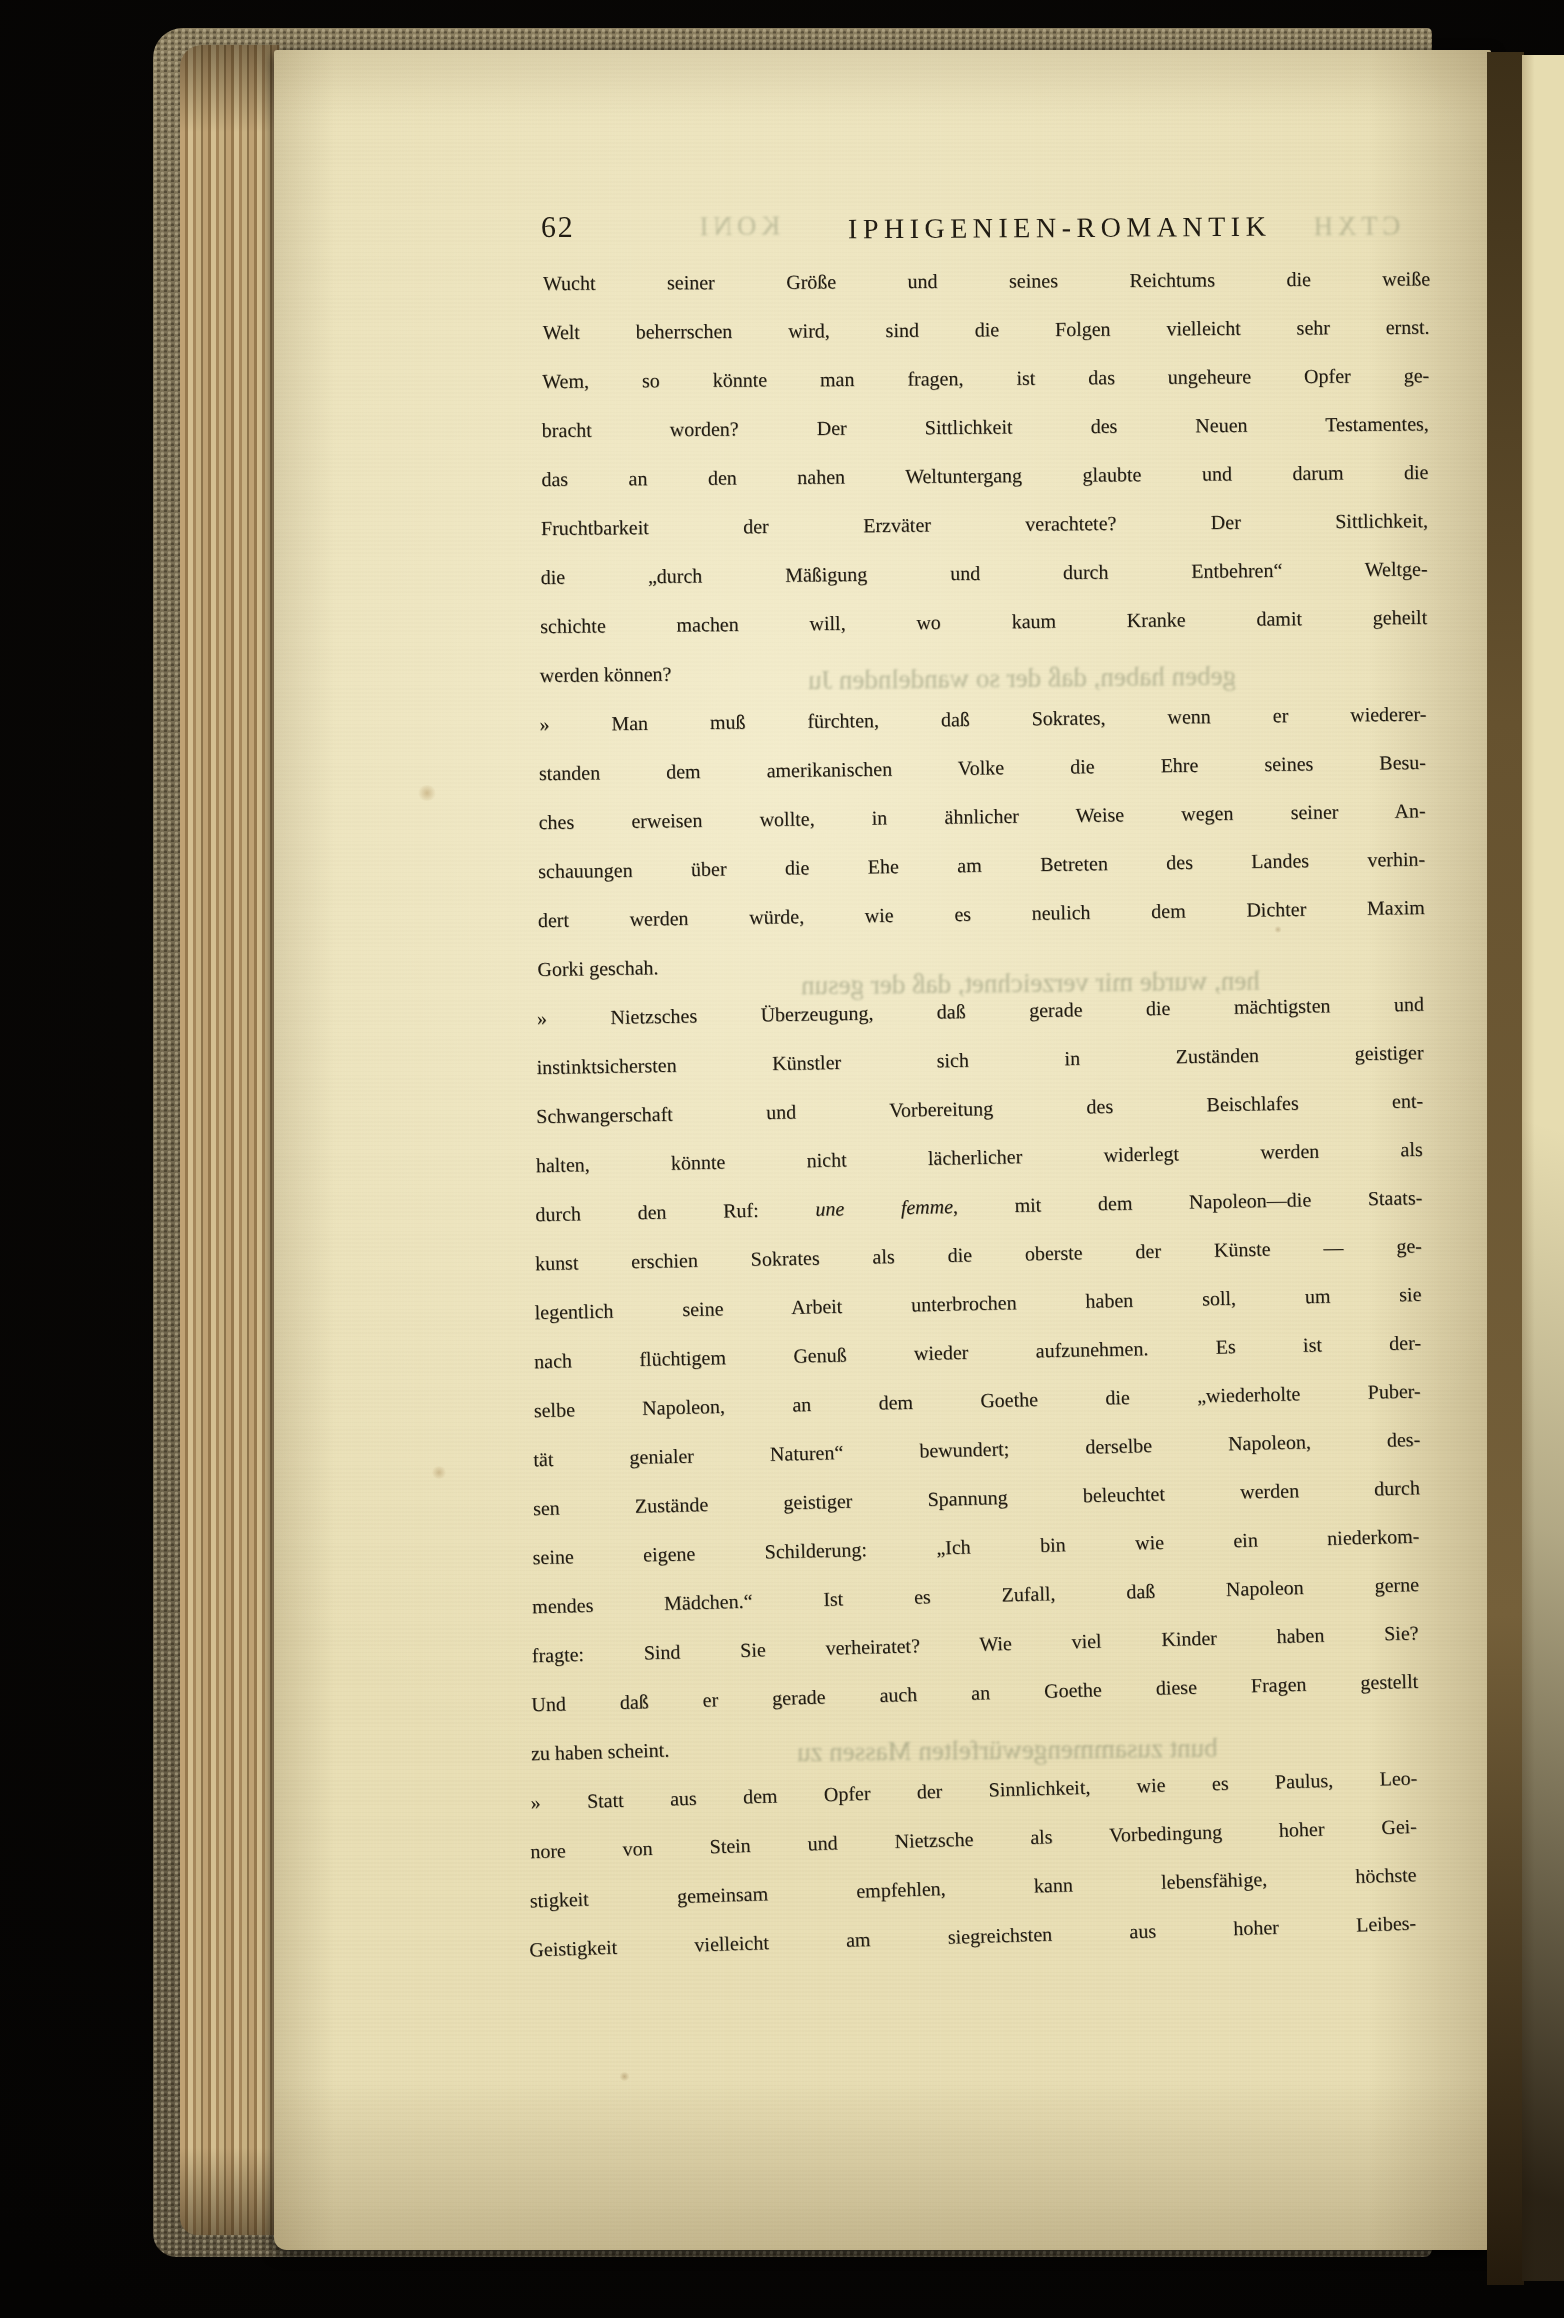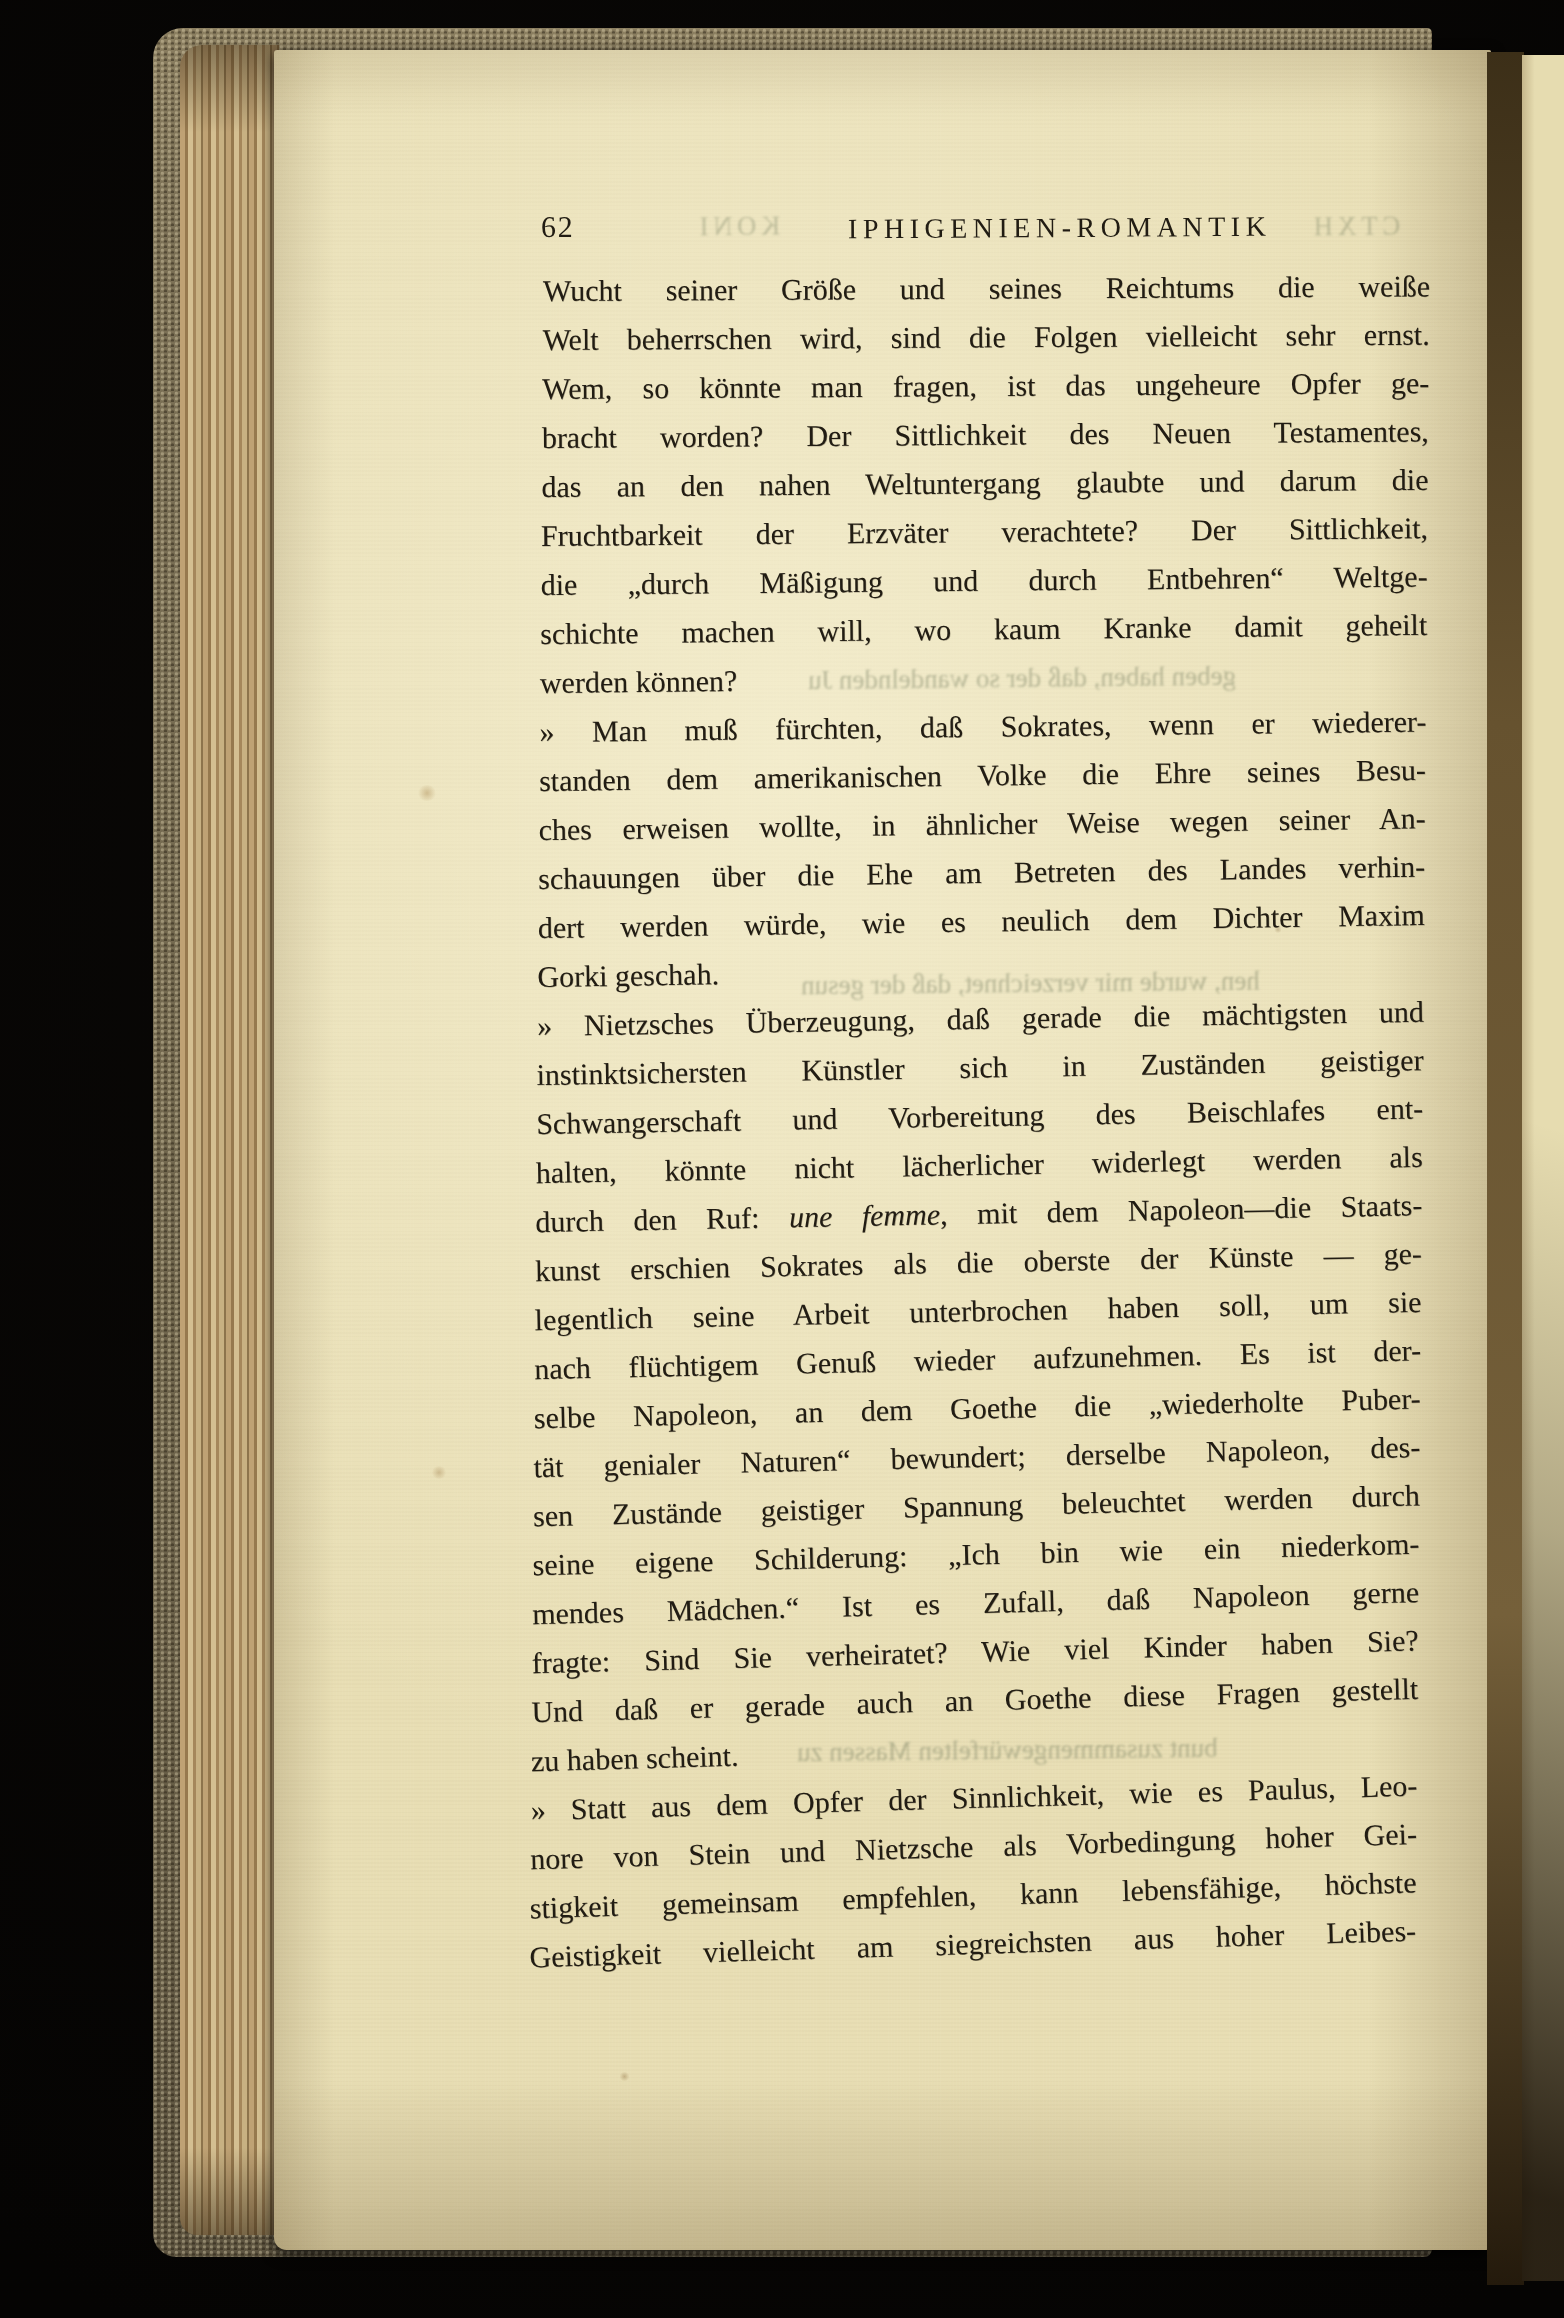--- a/index.html
+++ b/index.html
@@ -48,21 +48,21 @@
 
   
   .print{position:absolute;left:274px;top:50px;width:1217px;height:2200px;color:#211c13;margin-left:26px;}
 
   .folio-row{position:absolute;top:160px;left:0;width:100%;height:47px;}
   .page-number{position:absolute;left:241px;top:0;font-size:30px;letter-spacing:1.6px;
      transform:rotate(-0.3deg);}
   .running-head{position:absolute;left:548px;top:1.6px;font-size:28px;letter-spacing:5.5px;
      transform:rotate(-0.35deg);white-space:nowrap;}
 
-  #text-block{position:absolute;left:243px;top:216px;width:887px;font-size:30px;
+  #text-block{position:absolute;left:243px;top:209px;width:887px;font-size:20px;
      line-height:49px;}
   .line{text-align:justify;text-align-last:justify;white-space:normal;height:49px;
      overflow:visible;
      transform:rotate(calc(-0.30deg - var(--i) * 0.042deg)) translateX(calc(var(--i) * -0.4px));
      transform-origin:0% 50%;
      text-shadow:0.5px 0.5px 0.5px rgba(40,32,18,0.35);}
   .line.left{text-align:left;text-align-last:left;}
   .it{font-style:italic;}
 
   

